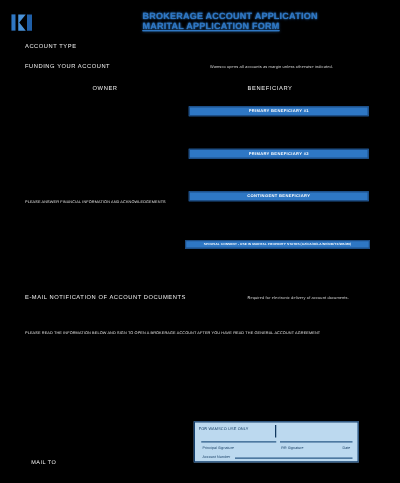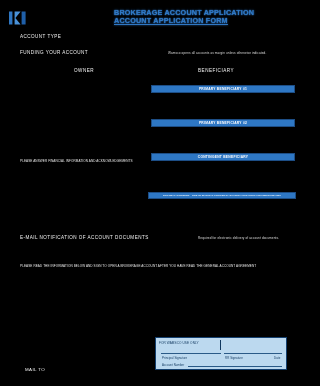--- a/index.html
+++ b/index.html
@@ -176,21 +176,21 @@
   <div class="logo">
     <svg viewBox="0 0 17 14" width="17" height="14" xmlns="http://www.w3.org/2000/svg">
       <rect x="0" y="0.5" width="3.4" height="13" fill="#2f77c3"></rect>
       <path d="M5.6 0.5 L11.6 0.5 L6.4 7 L11.6 13.5 L5.6 13.5 Z" fill="#4a92d8"></path>
       <path d="M12.6 0.5 L16.6 0.5 L16.6 13.5 L12.6 13.5 L12.6 7.6 Z" fill="#1f5fa8"></path>
     </svg>
   </div>
 
   <div class="doc-title">
     <div class="line1">BROKERAGE ACCOUNT APPLICATION</div>
-    <div class="line2">ACCOUNT APPLICATION FORM</div>
+    <div class="line2">MARITAL APPLICATION FORM</div>
   </div>
 
   <div class="sec-label" style="left:20px; top:34px;">ACCOUNT TYPE</div>
 
   <div class="sec-label" style="left:20px; top:50px;">FUNDING YOUR ACCOUNT</div>
   <div class="tiny-note" style="left:168px; top:51px;">Wamsco opens all accounts as margin unless otherwise indicated.</div>
 
   <div class="col-head" style="left:74px; top:68px;">OWNER</div>
   <div class="col-head" style="left:198px; top:68px;">BENEFICIARY</div>
 

